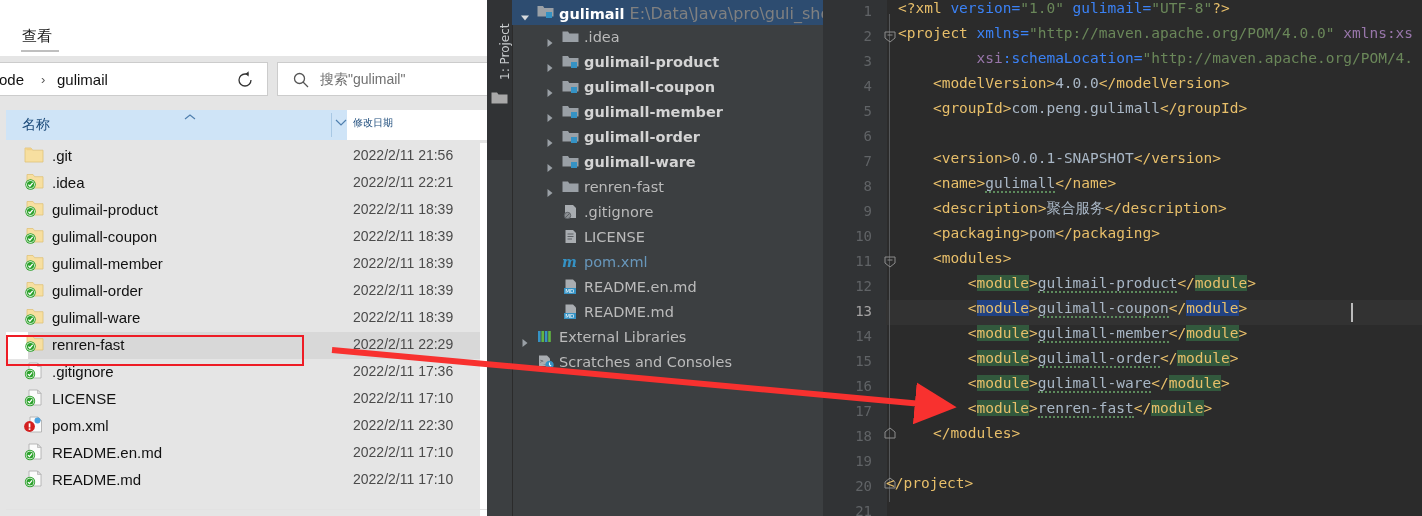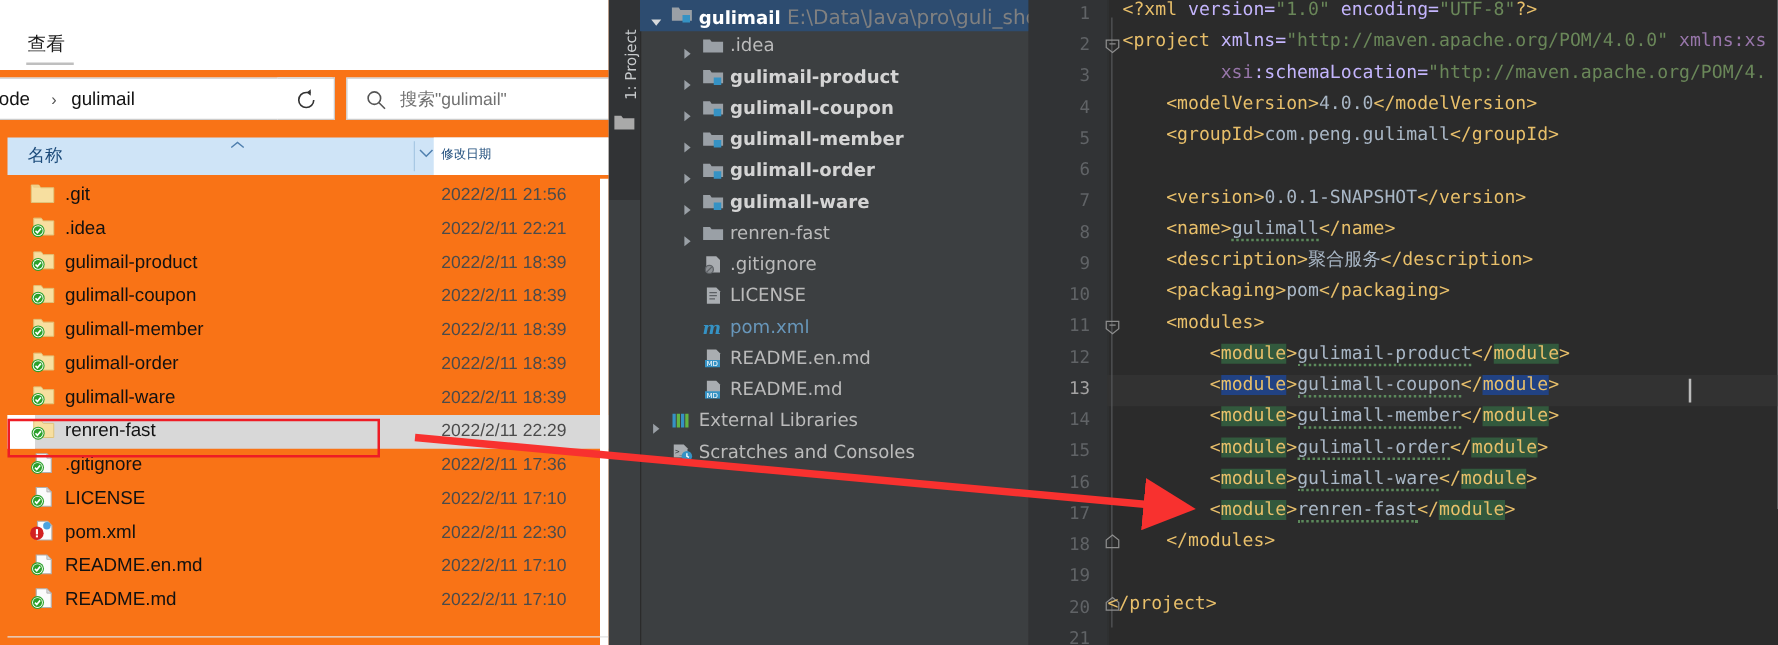--- a/index.html
+++ b/index.html
@@ -3,21 +3,21 @@
 <meta charset="utf-8">
 <style>
   html,body{margin:0;padding:0;}
   body{
     width:1422px;height:516px;overflow:hidden;position:relative;
     background:#ffffff;
     font-family:"Liberation Sans","DejaVu Sans",sans-serif;
     -webkit-font-smoothing:antialiased;
   }
   
-  #explorer{position:absolute;left:0;top:0;width:487px;height:516px;background:#f97316;overflow:hidden;}
+  #explorer{position:absolute;left:0;top:0;width:487px;height:516px;background:#e5e5e5;overflow:hidden;}
   #exp-ribbon{position:absolute;left:0;top:0;width:487px;height:56px;background:#ffffff;}
   #exp-ribbon .tab{position:absolute;left:22px;top:28px;font-size:15px;color:#1b1b1b;line-height:16px;}
   #exp-ribbon .tab-underline{position:absolute;left:21px;top:50px;width:38px;height:2px;background:#bfbfbf;}
 
   #exp-addrbar{position:absolute;left:0;top:62px;width:487px;height:38px;}
   #crumbbox{position:absolute;left:-6px;top:0;width:272px;height:34px;border:1px solid #cccccc;background:#ffffff;box-sizing:border-box;}
   #crumbbox .crumb{position:absolute;top:8px;font-size:15px;color:#111;}
   #crumbbox .crumb.c1{left:4px;}
   #crumbbox .crumb.sep{left:46px;color:#555;font-size:13px;top:9px;}
   #crumbbox .crumb.c2{left:62px;}
@@ -72,21 +72,21 @@
   #gutter .ln{position:absolute;right:14px;font-size:14px;color:#606366;text-align:right;}
   #gutter .ln.cur{color:#a4a3a3;}
   #gutter-sep{position:absolute;left:63px;top:0;width:1px;height:516px;background:#313335;}
   #foldline{position:absolute;left:66px;top:14px;width:1px;height:488px;background:#555759;}
   .fold{position:absolute;left:60px;width:14px;height:14px;}
   #curline{position:absolute;left:63px;top:300px;width:536px;height:25px;background:#323232;}
   #curline2{position:absolute;left:0;top:300px;width:63px;height:25px;background:#3a3a3a;}
 
   .cl{position:absolute;left:75px;font-size:14.5px;line-height:25px;white-space:pre;}
   .k{color:#e8bf6a;}   
-  .a{color:#c4b5fd;}   
+  .a{color:#3b82f6;}   
   .s{color:#6a8759;}   
   .v{color:#a9b7c6;}   
   .ns{color:#9876aa;}  
   .pi{color:#e8bf6a;}
   .hl{background:#32593d;}
   .hl2{background:#214283;}
   .sq{border-bottom:2px dotted #5c8a5c;}
   #caret{position:absolute;left:528px;top:303px;width:2px;height:19px;background:#bbbbbb;}
 
   
@@ -507,21 +507,21 @@
       <svg width="14" height="14" viewBox="0 0 14 14">
           <path d="M2 12 L12 12 L12 6 L7 2 L2 6 Z" fill="none" stroke="#8d8d8d"></path>
         </svg>
     </div>
     <div class="fold" style="top:475px">
       <svg width="14" height="14" viewBox="0 0 14 14">
           <path d="M2 12 L12 12 L12 6 L7 2 L2 6 Z" fill="none" stroke="#8d8d8d"></path>
         </svg>
     </div>
 
-    <div class="cl" style="top:-4px"><span class="pi">&lt;?xml</span><span class="a"> version=</span><span class="s">"1.0"</span><span class="a"> encoding=</span><span class="s">"UTF-8"</span><span class="pi">?&gt;</span></div>
+    <div class="cl" style="top:-4px"><span class="pi">&lt;?xml</span><span class="a"> version=</span><span class="s">"1.0"</span><span class="a"> gulimail=</span><span class="s">"UTF-8"</span><span class="pi">?&gt;</span></div>
 
     <div class="cl" style="top:21px"><span class="k">&lt;project</span><span class="a"> xmlns=</span><span class="s">"http://maven.apache.org/POM/4.0.0"</span><span class="ns"> xmlns:xs</span></div>
 
     <div class="cl" style="top:46px"><span class="ns">         xsi</span><span class="a">:schemaLocation=</span><span class="s">"http://maven.apache.org/POM/4.</span></div>
 
     <div class="cl" style="top:71px"><span class="k">    &lt;modelVersion&gt;</span><span class="v">4.0.0</span><span class="k">&lt;/modelVersion&gt;</span></div>
 
     <div class="cl" style="top:96px"><span class="k">    &lt;groupId&gt;</span><span class="v">com.peng.gulimall</span><span class="k">&lt;/groupId&gt;</span></div>
 
 

